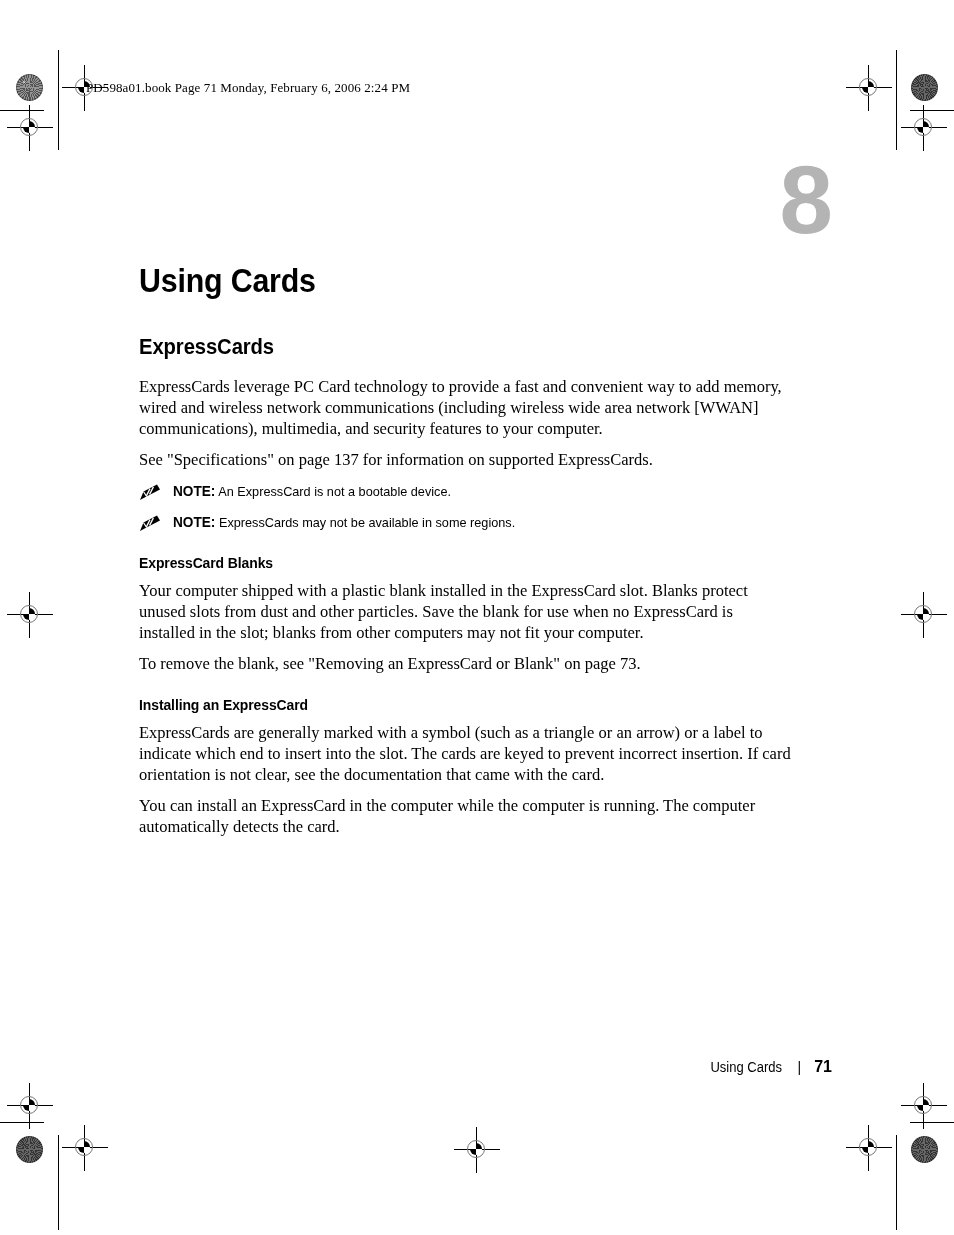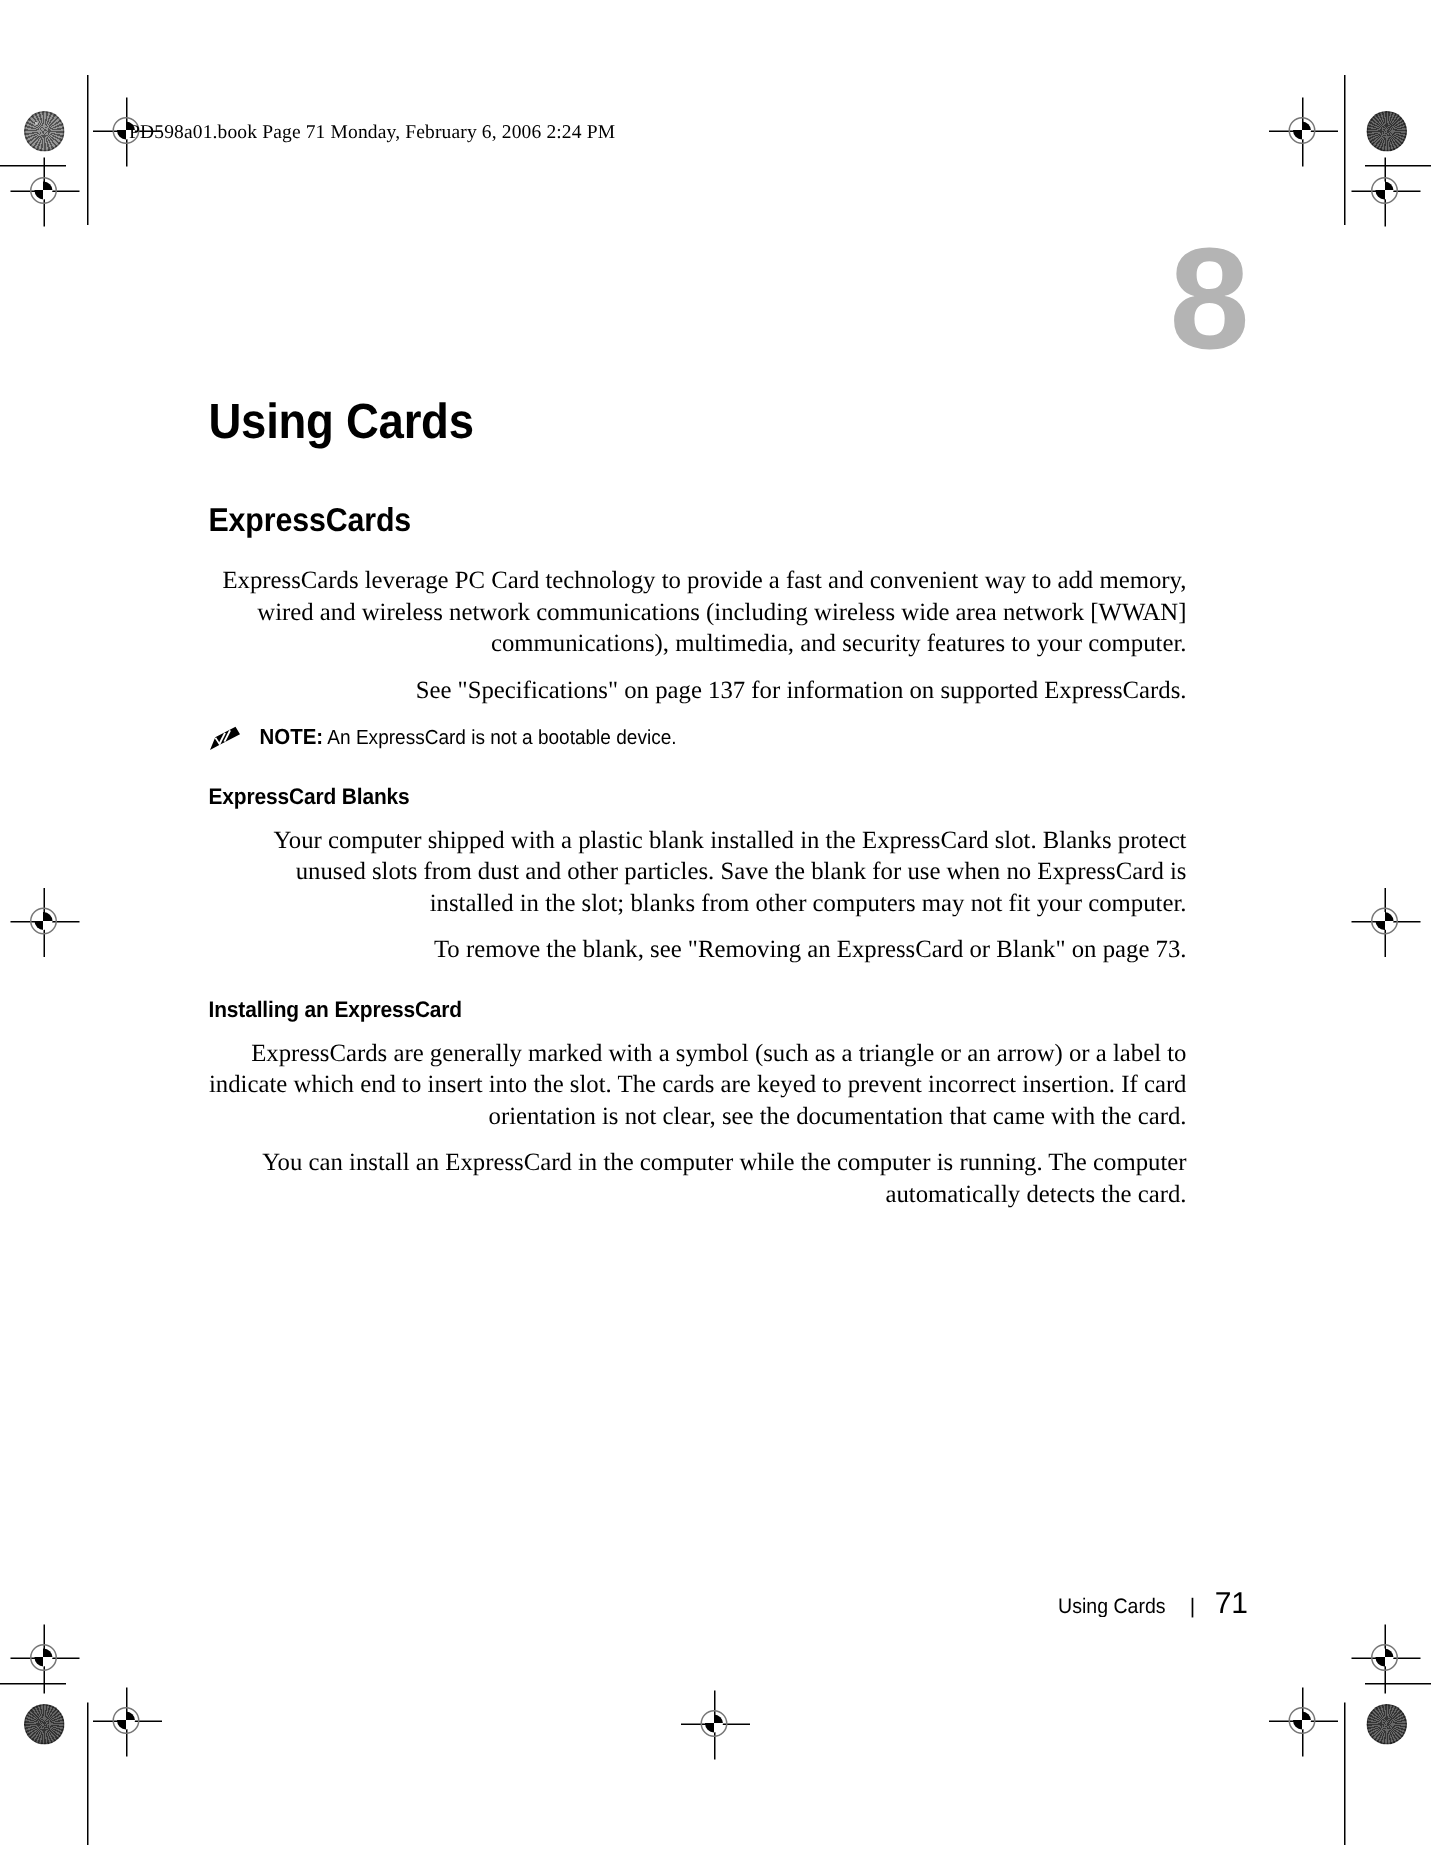--- a/index.html
+++ b/index.html
@@ -148,21 +148,21 @@
     letter-spacing: -0.1px;
     transform: scaleX(0.93);
     transform-origin: left center;
   }
 
   p.body-text {
     font-family: "Liberation Serif", serif;
     font-size: 16.5px;
     line-height: 21px;
     margin: 0 0 10px 0;
-    text-align: right;
+    text-align: left;
   }
 
   
   .note-block { margin: 12px 0 4px 0; }
   .note {
     display: flex;
     align-items: center;
     margin: 0 0 12px 0;
   }
   .note-icon {
@@ -198,22 +198,22 @@
     font-size: 14px;
     transform: scaleX(0.93);
     transform-origin: right center;
   }
   .footer-sep {
     font-size: 14px;
     color: #000;
     margin: 0 13px 0 16px;
   }
   .footer-page {
-    font-size: 20px;
-    font-weight: normal;
+    font-size: 16px;
+    font-weight: bold;
   }
 </style>
 </head>
 <body>
 
 <div class="halftone-dot" style="left:16px; top:74px;"></div>
 <div class="trim v" style="left:58px; top:50px; height:100px;"></div>
 <div class="reg-mark" style="left:62px; top:65px;">
   <div class="hline"></div>
   <div class="vline"></div>
@@ -320,20 +320,34 @@
           <line x1="10.6" y1="10.4" x2="14.4" y2="2.9" stroke="#fff" stroke-width="1.3"></line>
           <line x1="4.6" y1="7.8" x2="7.6" y2="12.4" stroke="#fff" stroke-width="1.1"></line>
         </svg>
       </span>
       <span class="note-text">
         <span class="note-label">NOTE:</span>
         <span>An ExpressCard is not a bootable device.</span>
       </span>
     </div>
 
+    <div class="note">
+      <span class="note-icon">
+        <svg viewBox="0 0 22 17" width="22" height="17" aria-hidden="true">
+          <polygon points="1,16 4.5,7.5 18,0.5 21,5.5 7.5,12.5" fill="#000"></polygon>
+          <line x1="7.2" y1="12.2" x2="11.0" y2="4.6" stroke="#fff" stroke-width="1.3"></line>
+          <line x1="10.6" y1="10.4" x2="14.4" y2="2.9" stroke="#fff" stroke-width="1.3"></line>
+          <line x1="4.6" y1="7.8" x2="7.6" y2="12.4" stroke="#fff" stroke-width="1.1"></line>
+        </svg>
+      </span>
+      <span class="note-text">
+        <span class="note-label">NOTE:</span>
+        <span>ExpressCards may not be available in some regions.</span>
+      </span>
+    </div>
 
   </div>
 
   <h3 class="sub-heading">ExpressCard Blanks</h3>
   <p class="body-text">Your computer shipped with a plastic blank installed in the ExpressCard slot. Blanks protect unused slots from dust and other particles. Save the blank for use when no ExpressCard is installed in the slot; blanks from other computers may not fit your computer.</p>
   <p class="body-text">To remove the blank, see "Removing an ExpressCard or Blank" on page 73.</p>
 
   <h3 class="sub-heading">Installing an ExpressCard</h3>
   <p class="body-text">ExpressCards are generally marked with a symbol (such as a triangle or an arrow) or a label to indicate which end to insert into the slot. The cards are keyed to prevent incorrect insertion. If card orientation is not clear, see the documentation that came with the card.</p>
   <p class="body-text">You can install an ExpressCard in the computer while the computer is running. The computer automatically detects the card.</p>

